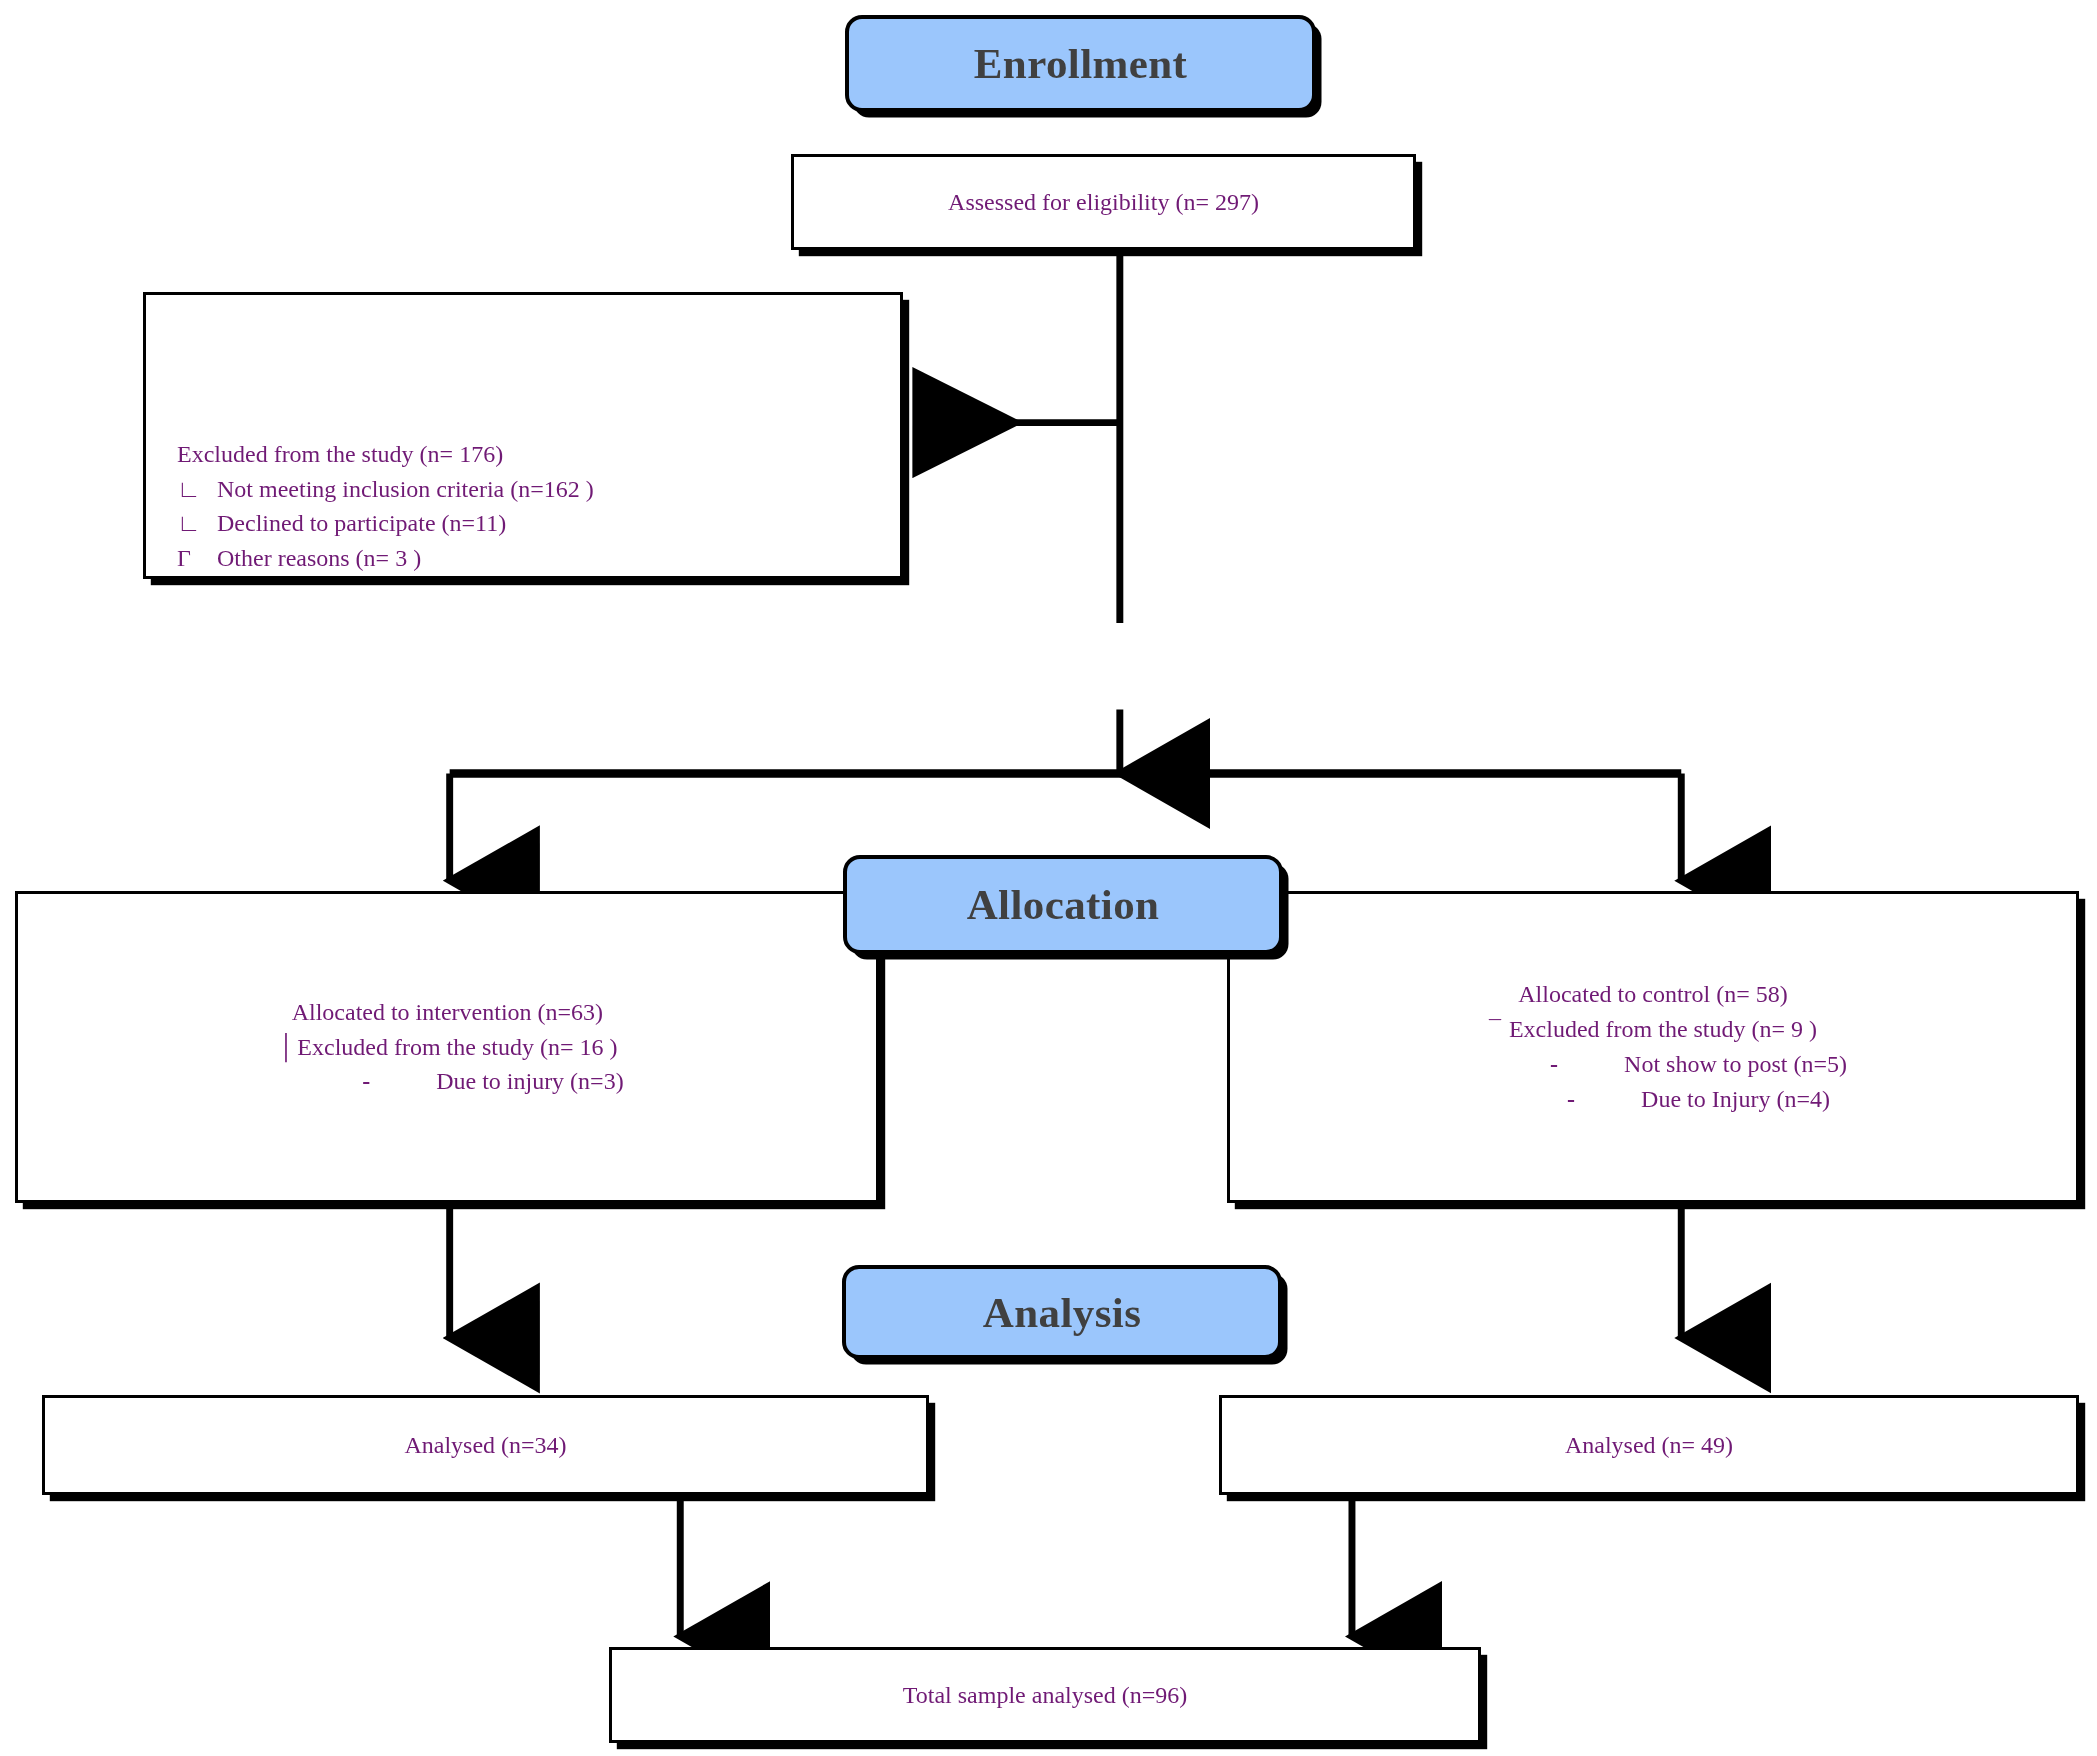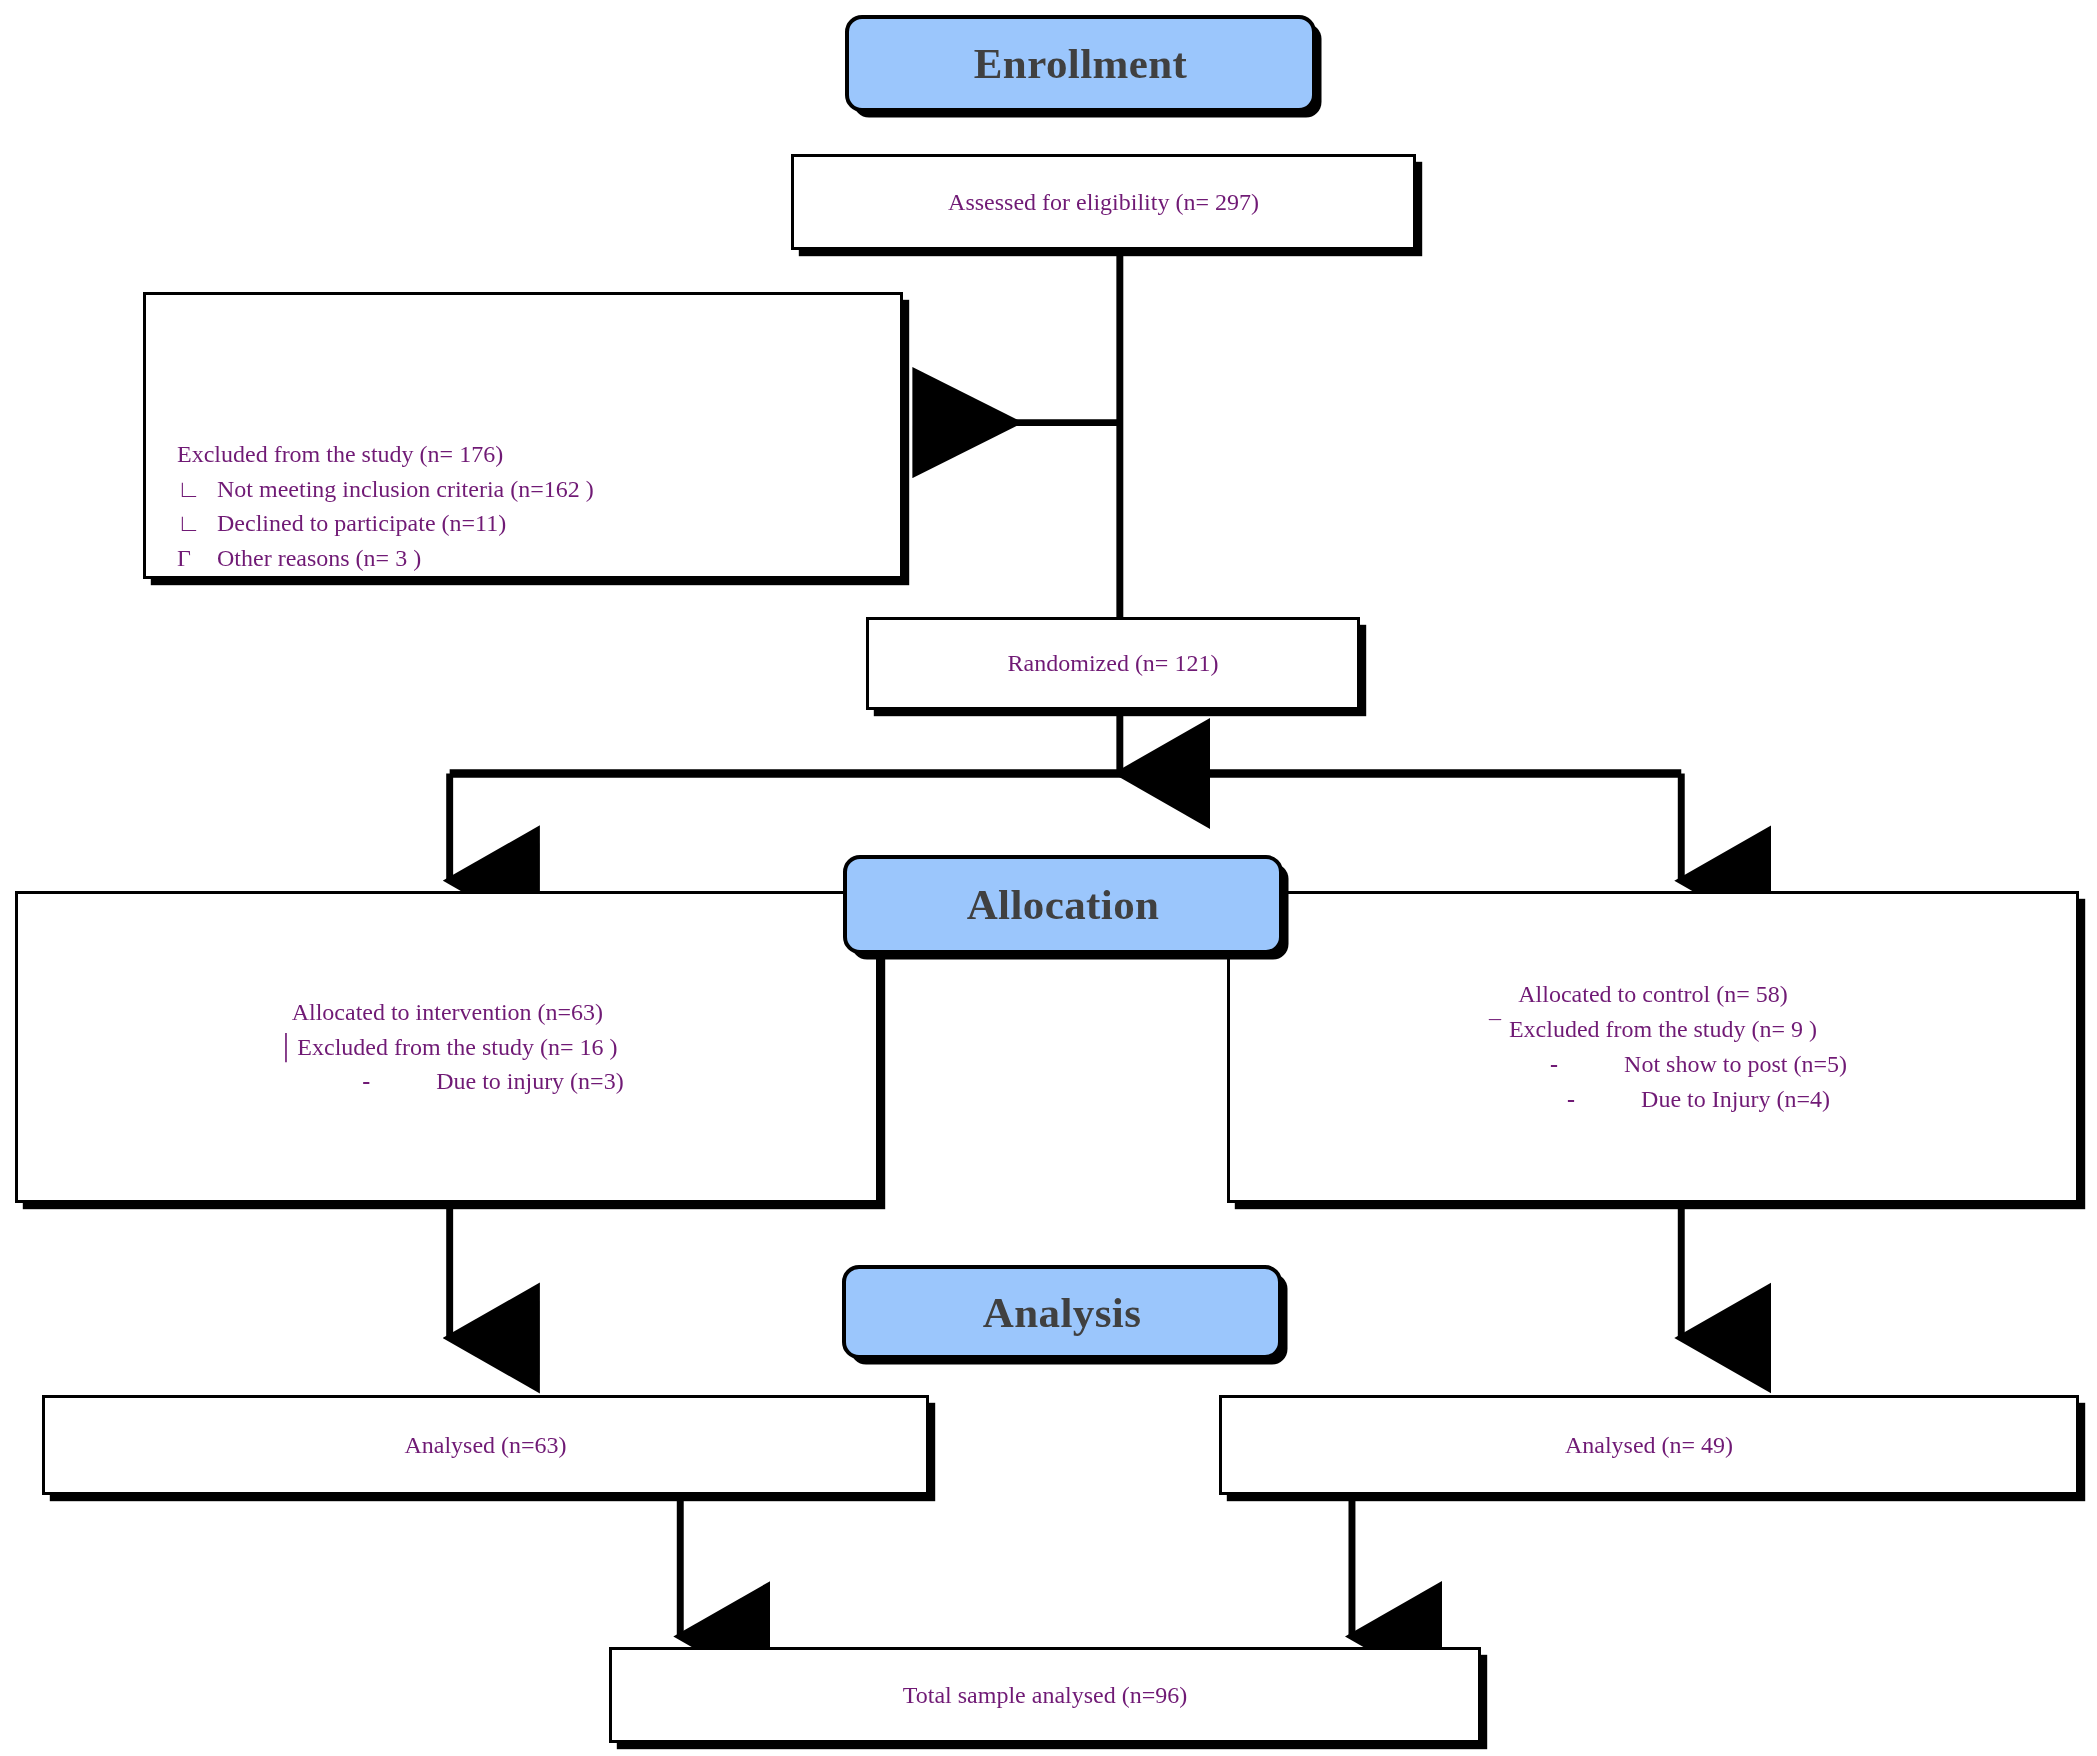--- a/index.html
+++ b/index.html
@@ -138,23 +138,20 @@
 
   <div class="box left-align" style="left:143px; top:292px; width:760px; height:287px;">
     <div class="txt">
       <div class="line">Excluded from the study (n= 176)</div>
       <div class="line"><span class="bullet-mark">∟</span><span>Not meeting inclusion criteria (n=162 )</span></div>
       <div class="line"><span class="bullet-mark">∟</span><span>Declined to participate (n=11)</span></div>
       <div class="line"><span class="bullet-mark">Γ</span><span>Other reasons (n= 3 )</span></div>
     </div>
   </div>
 
-  <div class="box" style="left:866px; top:617px; width:494px; height:93px;">
-    <span class="txt">Randomized (n= 121)</span>
-  </div>
 
   <div class="box" style="left:15.4px; top:891px; width:864px; height:312px;">
     <div class="txt">
       <div class="line">Allocated to intervention (n=63)</div>
       <div class="line"><span class="indent-tick">│</span><span>Excluded from the study (n= 16 )</span></div>
       <div class="line sub"><span class="dash">-</span><span>Due to injury (n=3)</span></div>
     </div>
   </div>
 
   <div class="box" style="left:1227px; top:891px; width:852px; height:312px;">
@@ -168,21 +165,21 @@
 
   <div class="stage" style="left:816px; top:855px; width:440px; height:99px;margin-left:27px;">
     <span class="txt">Allocation</span>
   </div>
 
   <div class="stage" style="left:842px; top:1265px; width:440px; height:94px;">
     <span class="txt">Analysis</span>
   </div>
 
   <div class="box" style="left:42px; top:1395px; width:887px; height:100px;">
-    <span class="txt">Analysed (n=63)</span>
+    <span class="txt">Analysed (n=34)</span>
   </div>
 
   <div class="box" style="left:1219px; top:1395px; width:860px; height:100px;">
     <span class="txt">Analysed (n= 49)</span>
   </div>
 
   <div class="box" style="left:609px; top:1647px; width:872px; height:96px;">
     <span class="txt">Total sample analysed (n=96)</span>
   </div>
 

